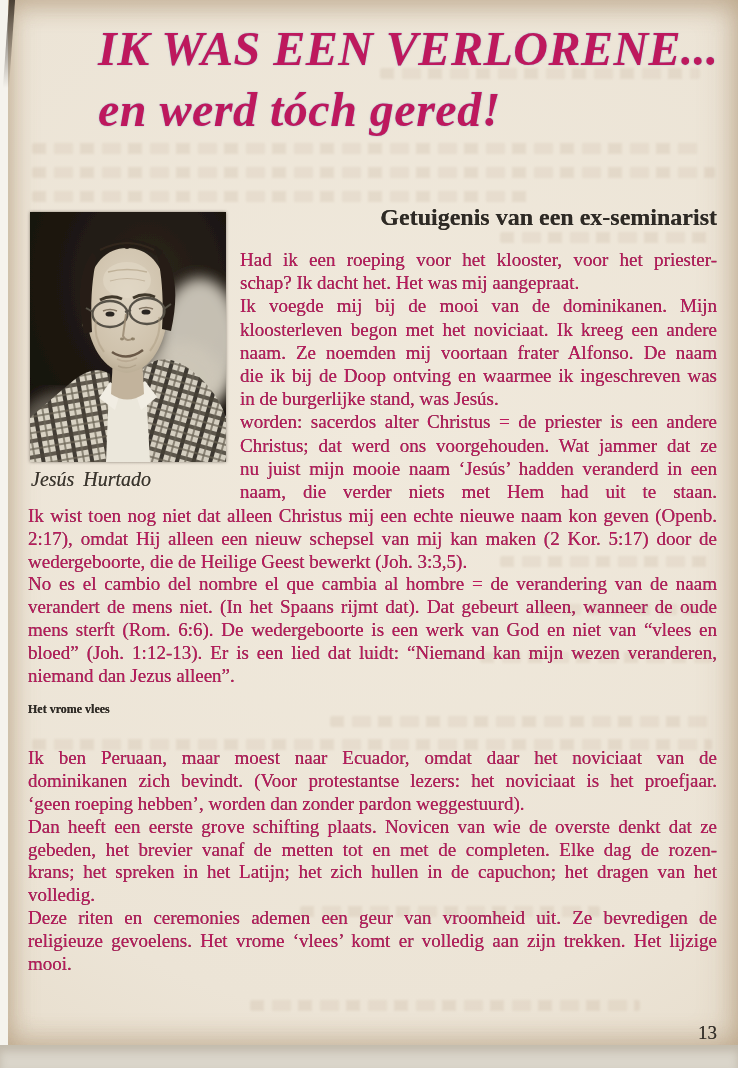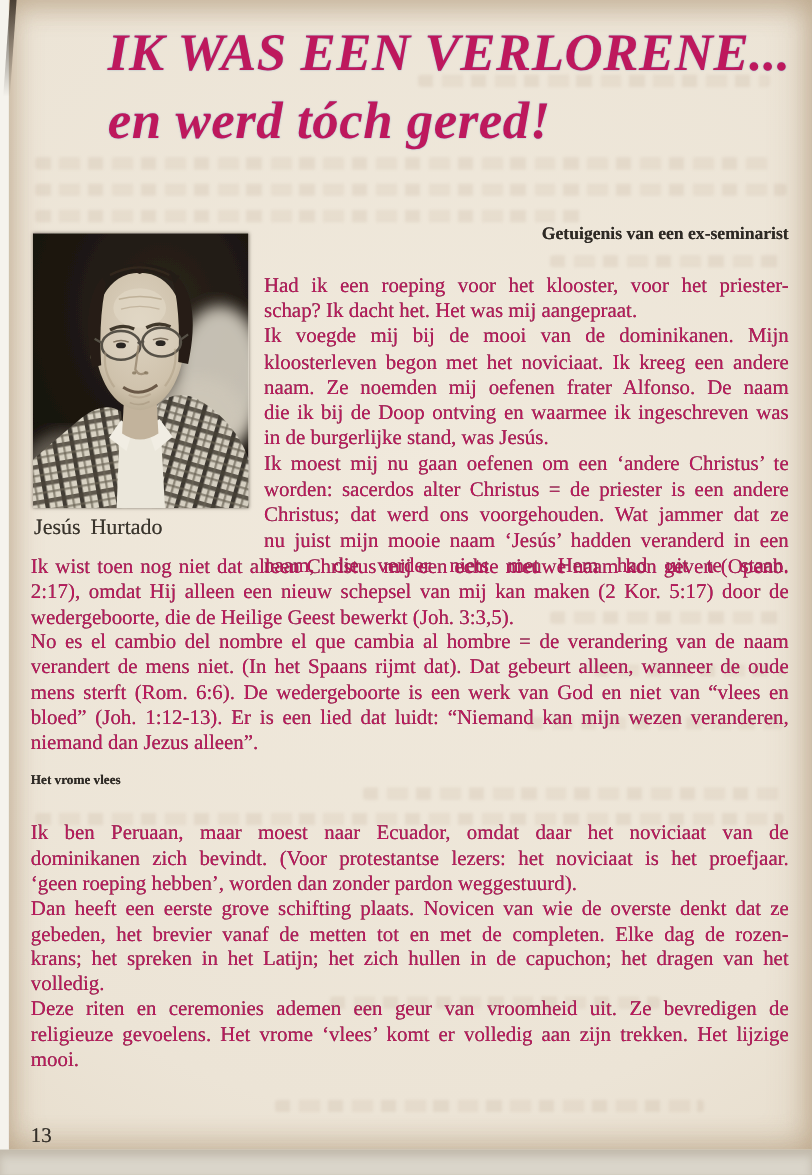--- a/index.html
+++ b/index.html
@@ -26,26 +26,26 @@
 
   .title{
     position:absolute;left:70px;top:18px;width:660px;
     font-size:48px;line-height:61px;font-weight:bold;font-style:italic;
     color:#be185d;letter-spacing:.5px;
     text-shadow:0 0 1.4px rgba(93,145,200,.75);
     margin-left:28px;
   }
   .subtitle{
     position:absolute;left:28px;top:204px;width:689px;
-    font-size:16px;font-weight:bold;color:#2e2a25;text-align:right;
+    font-size:24px;font-weight:bold;color:#2e2a25;text-align:right;
     text-shadow:0 0 .5px rgba(46,42,37,.8);
   }
   .caption{
     position:absolute;left:31px;top:468px;width:200px;
-    font-size:20px;color:#3a352d;word-spacing:4px;
+    font-size:20px;font-style:italic;color:#3a352d;word-spacing:4px;
     text-shadow:0 0 .5px rgba(58,53,45,.7);
   }
   .photo{
     position:absolute;left:30px;top:212px;width:196px;height:250px;
     box-shadow:0 0 3px rgba(40,30,20,.5);
   }
   .column{position:absolute;left:240px;top:248px;width:477px;}
   .column .tline{height:23.2px;line-height:23.2px;}
   .flow{position:absolute;left:28px;top:505px;width:689px;}
   .flow .tline{height:22.8px;line-height:22.8px;}
@@ -54,21 +54,21 @@
     text-shadow:0 0 .45px rgba(47,43,38,.85);
   }
   .aj{text-align:justify;text-align-last:justify;}
   .al{text-align:right;text-align-last:left;font-family:Liberation Serif, serif;}
   .fheading{
     height:23px;line-height:23px;margin-top:11px;margin-bottom:26px;
     font-size:12px;font-weight:bold;color:#2e2a25;
     text-shadow:0 0 .5px rgba(46,42,37,.85);
   }
   .pagenum{
-    position:absolute;left:28px;top:1022px;width:689px;
+    position:absolute;left:28px;top:1022px;width:689px;text-align:right;
     font-size:19px;color:#35302a;text-shadow:0 0 .4px rgba(53,48,42,.8);
   }
   .ghost{
     position:absolute;height:11px;border-radius:3px;
     filter:blur(1.3px);opacity:.5;pointer-events:none;
     background:repeating-linear-gradient(90deg,
       rgba(150,115,85,.22) 0px, rgba(150,115,85,.22) 14px,
       rgba(150,115,85,0) 14px, rgba(150,115,85,0) 22px,
       rgba(150,115,85,.17) 22px, rgba(150,115,85,.17) 41px,
       rgba(150,115,85,0) 41px, rgba(150,115,85,0) 48px);
@@ -191,24 +191,23 @@
   </g>
 </svg>
 
 <div class="caption">Jesús Hurtado</div>
 
 <div class="column">
     <div class="tline aj">Had ik een roeping voor het klooster, voor het priester-</div>
     <div class="tline al">schap? Ik dacht het. Het was mij aangepraat.</div>
     <div class="tline aj">Ik voegde mij bij de mooi van de dominikanen. Mijn</div>
     <div class="tline aj">kloosterleven begon met het noviciaat. Ik kreeg een andere</div>
-    <div class="tline aj">naam. Ze noemden mij oefenen frater Alfonso. De naam</div>
+    <div class="tline aj">naam. Ze noemden mij voortaan frater Alfonso. De naam</div>
     <div class="tline aj">die ik bij de Doop ontving en waarmee ik ingeschreven was</div>
     <div class="tline al">in de burgerlijke stand, was Jesús.</div>
-    <div class="tline aj">Ik moest mij nu gaan oefenen om een ‘andere Christus’ te</div>
     <div class="tline aj">worden: sacerdos alter Christus = de priester is een andere</div>
     <div class="tline aj">Christus; dat werd ons voorgehouden. Wat jammer dat ze</div>
     <div class="tline aj">nu juist mijn mooie naam ‘Jesús’ hadden veranderd in een</div>
     <div class="tline aj">naam, die verder niets met Hem had uit te staan.</div>
   </div>
 
 <div class="flow">
     <div class="tline aj">Ik wist toen nog niet dat alleen Christus mij een echte nieuwe naam kon geven (Openb.</div>
     <div class="tline aj">2:17), omdat Hij alleen een nieuw schepsel van mij kan maken (2 Kor. 5:17) door de</div>
     <div class="tline al">wedergeboorte, die de Heilige Geest bewerkt (Joh. 3:3,5).</div>

